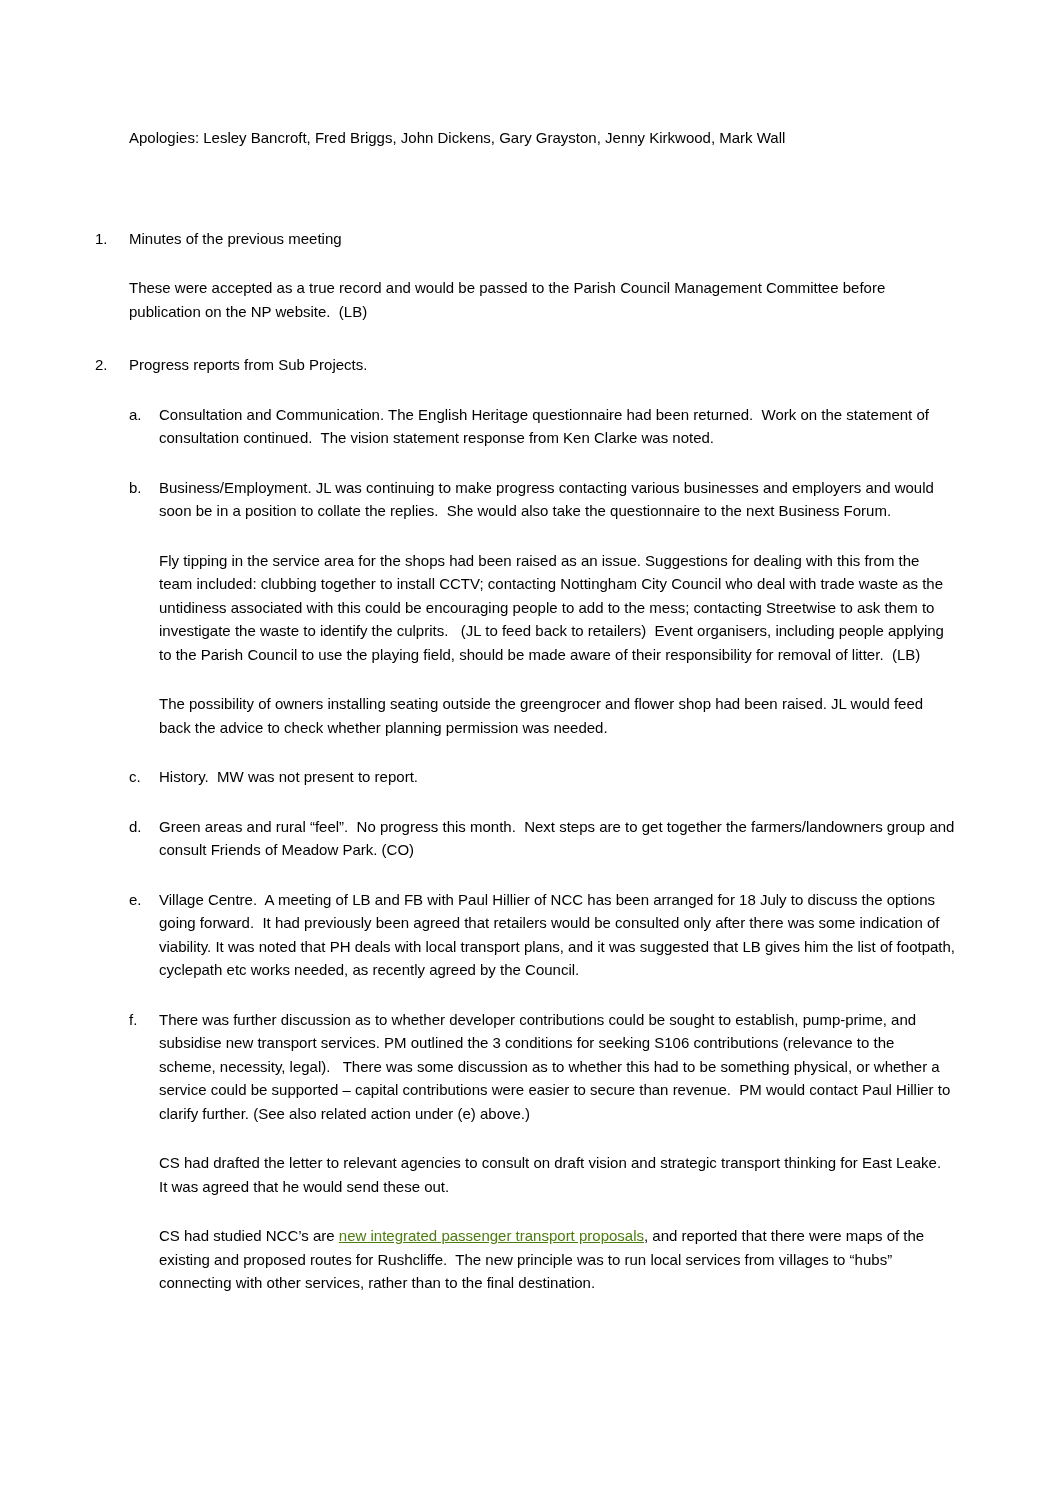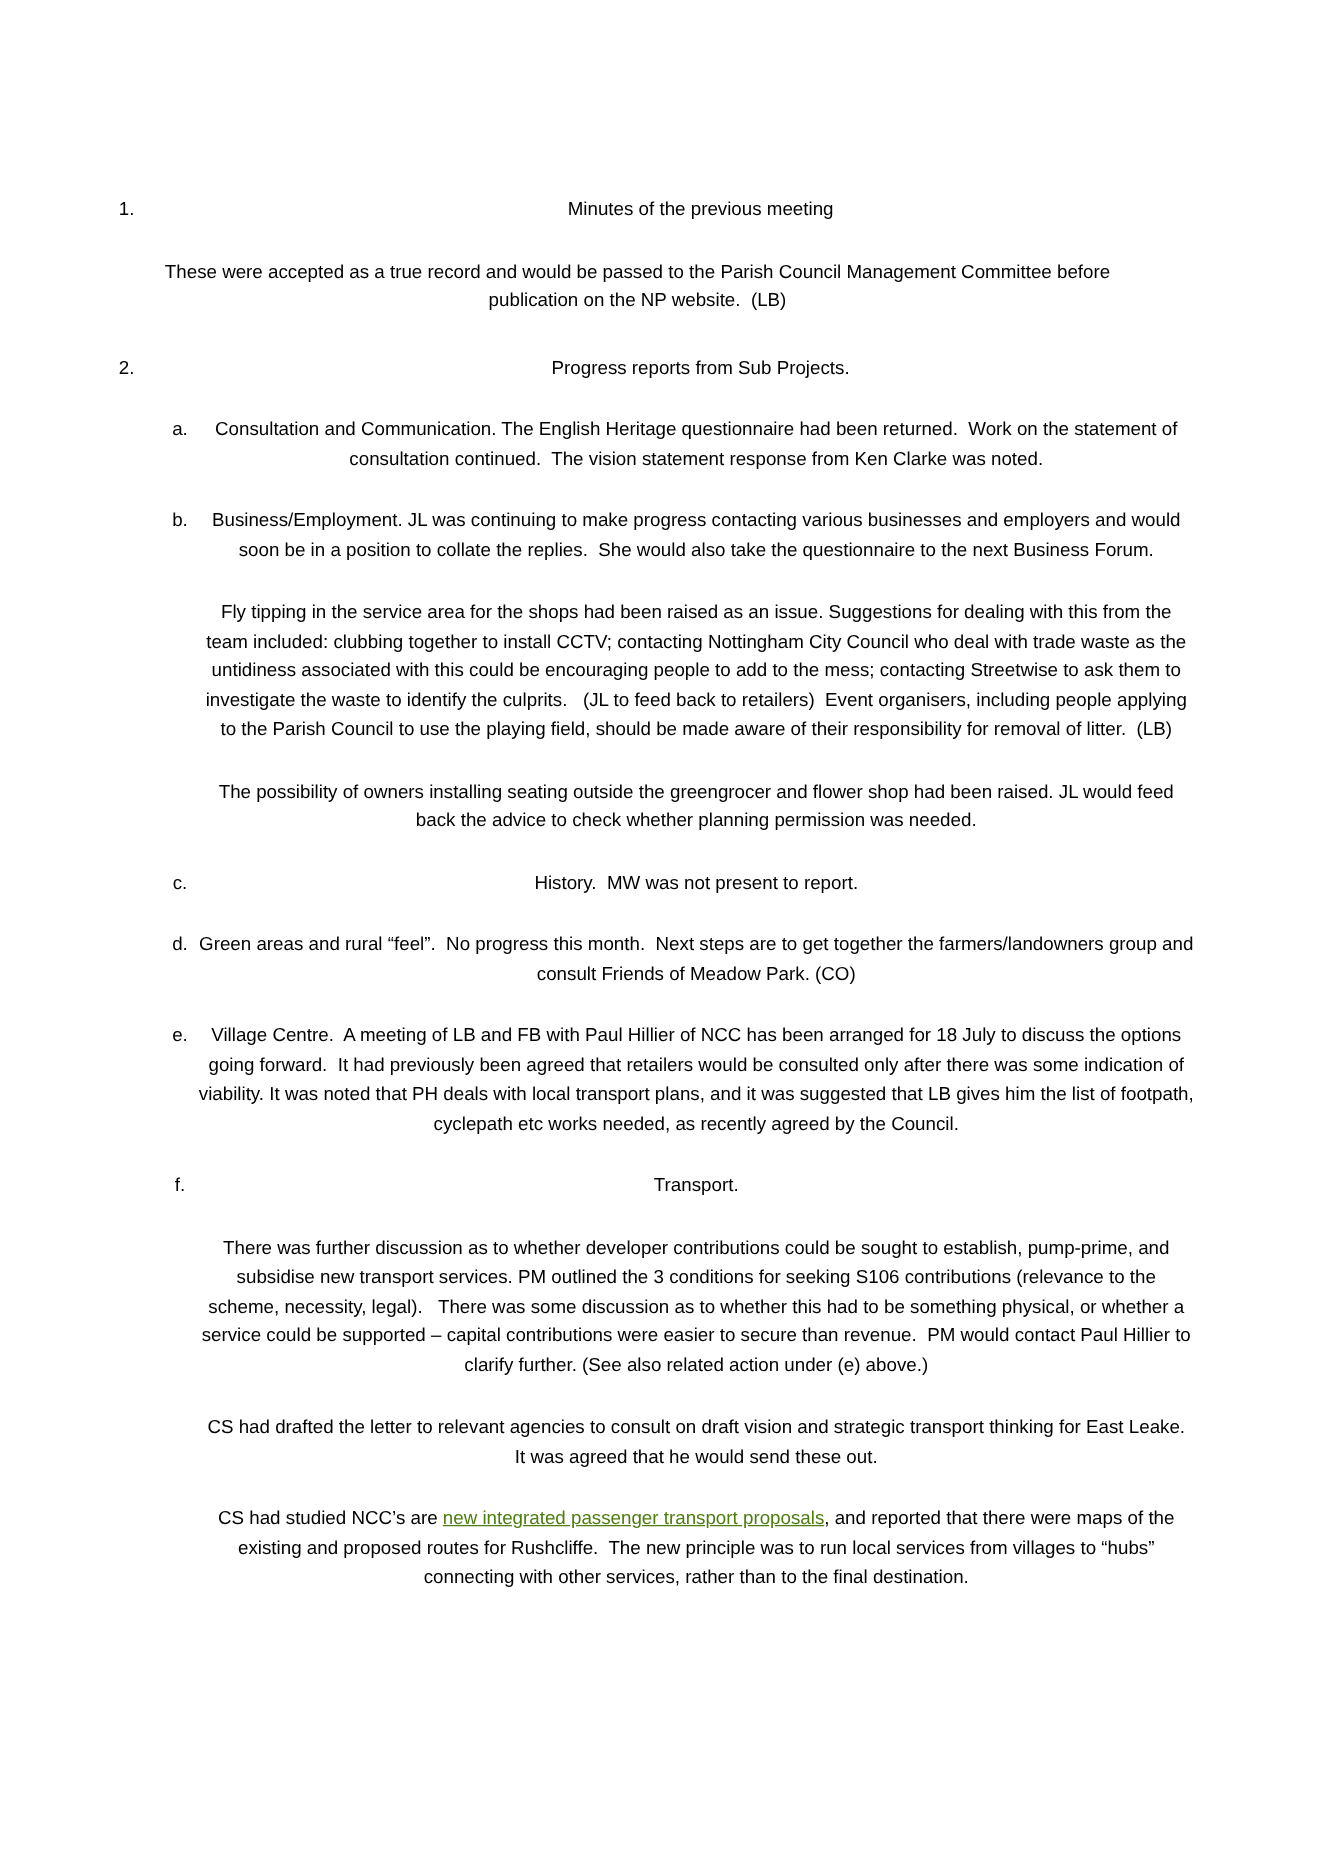--- a/index.html
+++ b/index.html
@@ -39,21 +39,20 @@
     display: flex;
     margin-top: 30px;
   }
   .item-num {
     flex: none;
     width: 34px;
   }
   .item-body {
     flex: 1;
     min-width: 0;
-    text-align: center;
   }
   .item-para {
     margin: 0 0 0 29px;
     max-width: 762px;
     white-space: pre-wrap;
   }
   .sub {
     display: flex;
     margin-top: 26px;
   }
@@ -81,20 +80,21 @@
     text-decoration: underline;
     cursor: pointer;
   }
 </style>
 </head>
 <body>
 
 <div class="doc">
 
   <div class="attendance">
+    <div class="para"><span>Apologies: Lesley Bancroft, Fred Briggs, John Dickens, Gary Grayston, Jenny Kirkwood, Mark Wall</span></div>
   </div>
 
   <div>
       <div class="item">
         <div class="item-num">1.</div>
         <div class="item-body">
           <div class="para"><span>Minutes of the previous meeting</span></div>
           <div class="para item-para"><span>These were accepted as a true record and would be passed to the Parish Council Management Committee before publication on the NP website.  </span><span class="b">(LB)</span></div>
         </div>
       </div>
@@ -130,21 +130,20 @@
           </div>
           <div class="sub">
             <div class="sub-letter">e.</div>
             <div class="sub-body">
               <div class="para"><span>Village Centre.  A meeting of </span><span class="b">LB and FB</span><span> with Paul Hillier of NCC has been arranged for 18 July to discuss the options going forward.  It had previously been agreed that retailers would be consulted only after there was some indication of viability. It was noted that PH deals with local transport plans, and it was suggested that </span><span class="b">LB</span><span> gives him the list of footpath, cyclepath etc works needed, as recently agreed by the Council.</span></div>
             </div>
           </div>
           <div class="sub">
             <div class="sub-letter">f.</div>
             <div class="sub-body">
-              <div class="para"><span>Transport.</span></div>
               <div class="para"><span>There was further discussion as to whether developer contributions could be sought to establish, pump-prime, and subsidise new transport services. PM outlined the 3 conditions for seeking S106 contributions (relevance to the scheme, necessity, legal).   There was some discussion as to whether this had to be something physical, or whether a service could be supported – capital contributions were easier to secure than revenue.  </span><span class="b">PM</span><span> would contact Paul Hillier to clarify further. (See also related action under (e) above.)</span></div>
               <div class="para"><span class="b">CS</span><span> had drafted the letter to relevant agencies to consult on draft vision and strategic transport thinking for East Leake.  It was agreed that he would send these out.</span></div>
               <div class="para"><span>CS had studied NCC’s are </span><span class="link">new integrated passenger transport proposals</span><span>, and reported that there were maps of the existing and proposed routes for Rushcliffe.  The new principle was to run local services from villages to “hubs” connecting with other services, rather than to the final destination.</span></div>
             </div>
           </div>
         </div>
       </div>
     </div>
 </div>
 

